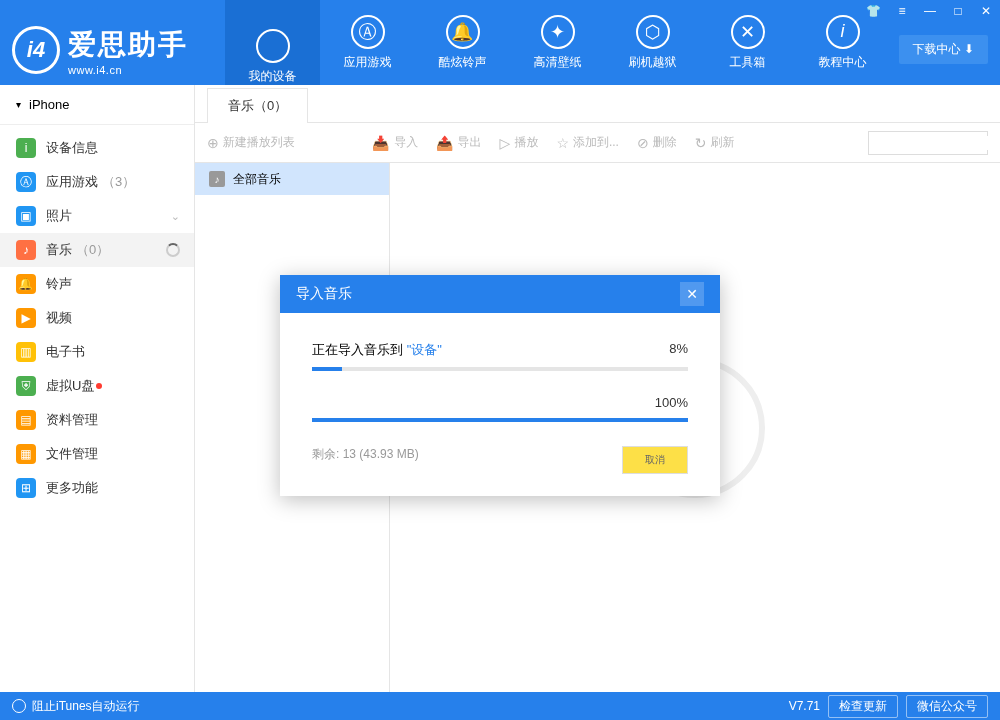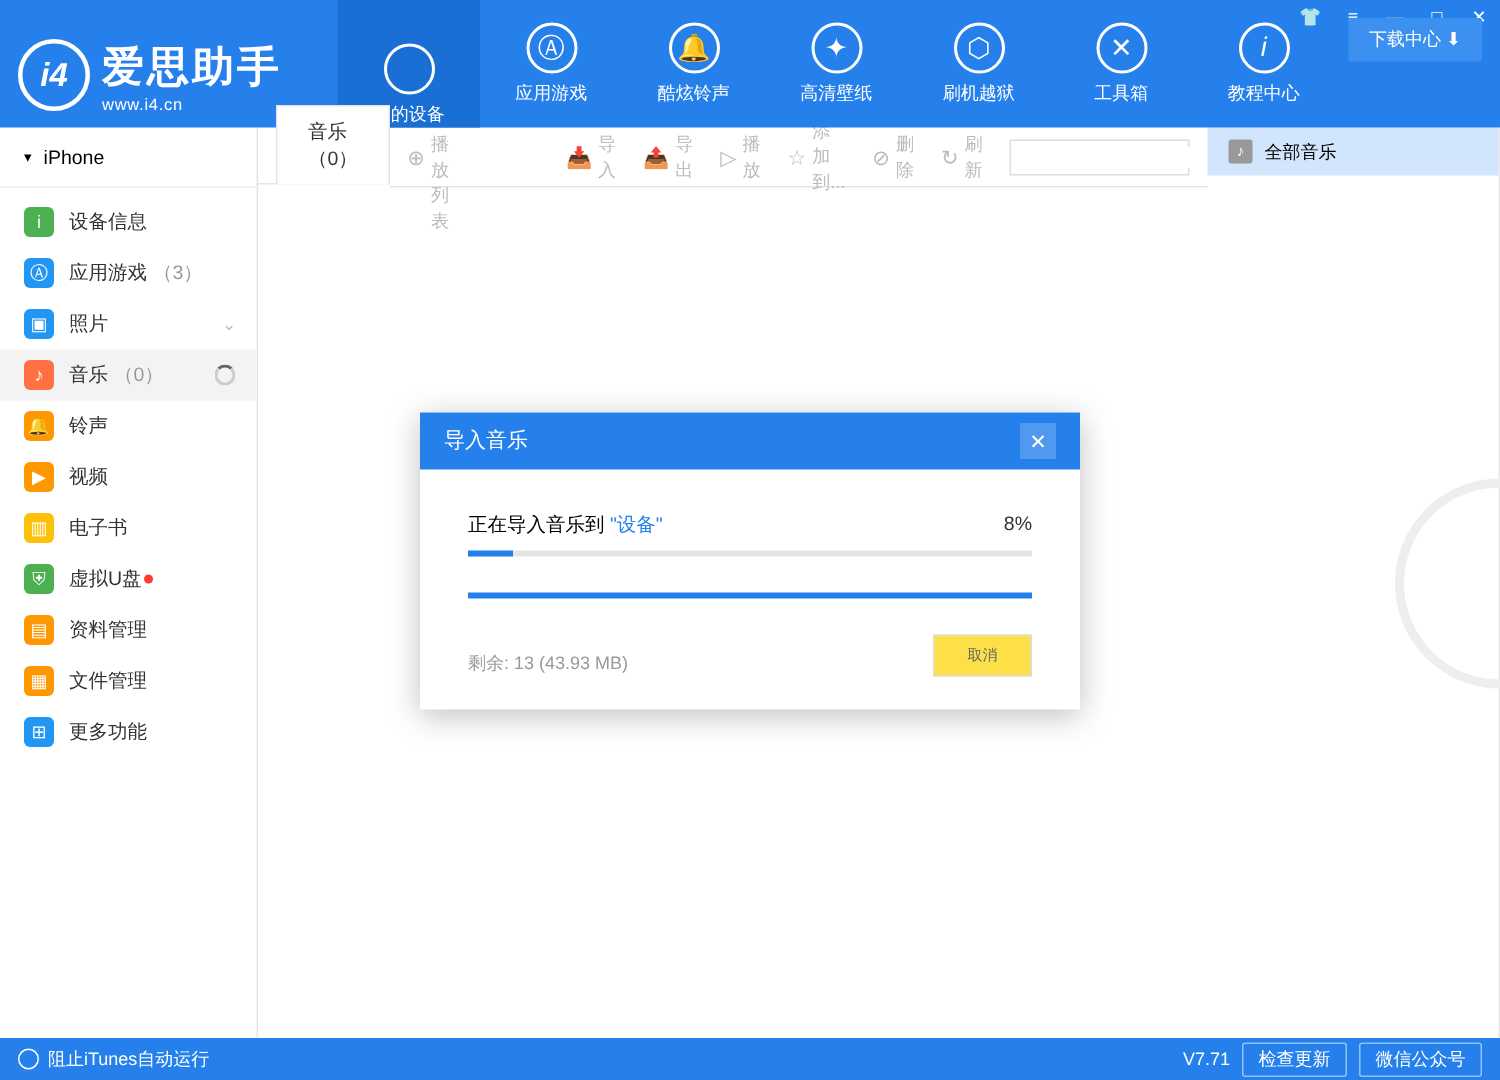--- a/index.html
+++ b/index.html
@@ -13,38 +13,38 @@
 .logo-sub { font-size: 11px; letter-spacing: 0.5px; }
 
 .nav-tabs { display: flex; height: 100%; }
 .nav-tab { width: 95px; height: 100%; display: flex; flex-direction: column; align-items: center; justify-content: center; color: #fff; cursor: pointer; }
 .nav-tab.active { background: #1a6fd4; justify-content: flex-end; }
 .nav-icon { width: 34px; height: 34px; border: 2px solid #fff; border-radius: 50%; display: flex; align-items: center; justify-content: center; margin-bottom: 5px; font-size: 18px; }
 .nav-label { font-size: 12px; }
 
 .win-controls { position: absolute; top: 0; right: 0; display: flex; }
 .win-btn { width: 28px; height: 22px; display: flex; align-items: center; justify-content: center; color: #fff; cursor: pointer; font-size: 12px; }
-.download-btn { position: absolute; top: 12px; right: 12px; background: #3c90ef; color: #fff; padding: 6px 14px; font-size: 12px; border-radius: 2px; cursor: pointer; }
+.download-btn { position: absolute; top: 35px; right: 12px; background: #3c90ef; color: #fff; padding: 6px 14px; font-size: 12px; border-radius: 2px; cursor: pointer; }
 
 .body-area { display: flex; height: 607px; }
 
 .sidebar { width: 195px; border-right: 1px solid #e5e5e5; display: flex; flex-direction: column; }
 .device-header { padding: 12px 16px; font-size: 13px; display: flex; align-items: center; border-bottom: 1px solid #eee; cursor: pointer; }
 .chevron { margin-right: 8px; font-size: 10px; }
 .side-items { flex: 1; padding-top: 6px; }
 .side-item { height: 34px; display: flex; align-items: center; padding: 0 16px; font-size: 13px; color: #333; cursor: pointer; position: relative; }
 .side-item.active { background: #f3f3f3; }
 .side-icon { width: 20px; height: 20px; border-radius: 4px; margin-right: 10px; display: flex; align-items: center; justify-content: center; color: #fff; font-size: 12px; }
 .side-count { color: #999; margin-left: 4px; }
 .side-chevron { position: absolute; right: 14px; color: #bbb; font-size: 11px; }
 .spinner { position: absolute; right: 14px; width: 14px; height: 14px; border: 2px solid #ccc; border-top-color: #666; border-radius: 50%; }
 .red-dot { width: 6px; height: 6px; background: #ff3b30; border-radius: 50%; display: inline-block; margin-left: 2px; vertical-align: top; }
 .help-link { margin: 12px 16px 18px; border: 1px solid #4caf50; color: #4caf50; text-align: center; padding: 8px 0; font-size: 12px; cursor: pointer; }
 
-.main { flex: 1; display: flex; flex-direction: row; }
+.main { flex: 1; display: flex; flex-direction: column; }
 .tab-row { height: 38px; border-bottom: 1px solid #e5e5e5; display: flex; align-items: flex-end; padding-left: 12px; }
 .tab { padding: 8px 20px; font-size: 13px; color: #333; border: 1px solid transparent; border-bottom: none; cursor: pointer; }
 .tab.active { border-color: #e5e5e5; background: #fff; position: relative; top: 1px; }
 
 .toolbar { height: 40px; border-bottom: 1px solid #e5e5e5; display: flex; align-items: center; padding: 0 12px; }
 .tool-btn { display: flex; align-items: center; color: #bbb; font-size: 12px; margin-right: 18px; cursor: pointer; }
 .tool-icon { margin-right: 4px; font-size: 14px; }
 .tool-sep { flex: 1; }
 .search-box { width: 120px; height: 24px; border: 1px solid #ddd; display: flex; align-items: center; padding: 0 6px; }
 .search-box input { border: none; outline: none; flex: 1; font-size: 12px; }
@@ -65,21 +65,21 @@
 .modal { position: absolute; left: 280px; top: 275px; width: 440px; background: #fff; box-shadow: 0 4px 20px rgba(0,0,0,0.25); }
 .modal-header { height: 38px; background: #2680eb; color: #fff; display: flex; align-items: center; padding: 0 16px; font-size: 14px; }
 .modal-close { margin-left: auto; width: 24px; height: 24px; background: rgba(255,255,255,0.2); display: flex; align-items: center; justify-content: center; cursor: pointer; font-size: 14px; }
 .modal-body { padding: 28px 32px 22px; }
 .prog-row { margin-bottom: 24px; }
 .prog-label-row { display: flex; justify-content: space-between; font-size: 13px; margin-bottom: 8px; }
 .prog-target { color: #2680eb; }
 .prog-pct { color: #333; }
 .prog-bar { height: 4px; background: #e5e5e5; position: relative; }
 .prog-fill { height: 100%; background: #2680eb; }
-.modal-footer-row { display: flex; align-items: flex-end; }
+.modal-footer-row { display: flex; align-items: flex-start; }
 .remaining { color: #999; font-size: 12px; flex: 1; }
 .cancel-btn { border: 1px solid #ddd; background: #fde047; color: #666; padding: 6px 22px; font-size: 10px; cursor: pointer; }
 
 .bg-circle { position: absolute; left: 50%; top: 50%; transform: translate(-50%, -50%); width: 140px; height: 140px; border: 6px solid #eee; border-radius: 50%; }
 </style>
 </head>
 <body>
 
 <div class="header">
   <div class="logo-area">
@@ -275,20 +275,24 @@
     <div class="prog-row">
       <div class="prog-label-row">
         <span><span>正在导入音乐到</span> <span class="prog-target">"设备"</span></span>
         <span class="prog-pct">8%</span>
       </div>
       <div class="prog-bar">
           <div class="prog-fill" style="width:8%"></div>
         </div>
     </div>
     <div class="prog-row">
+      <div class="prog-label-row">
+        <span></span>
+        <span class="prog-pct">100%</span>
+      </div>
       <div class="prog-bar">
           <div class="prog-fill" style="width:100%"></div>
         </div>
     </div>
     <div class="modal-footer-row">
       <div class="remaining">剩余: 13 (43.93 MB)</div>
       <button class="cancel-btn">取消</button>
     </div>
   </div>
 </div>

